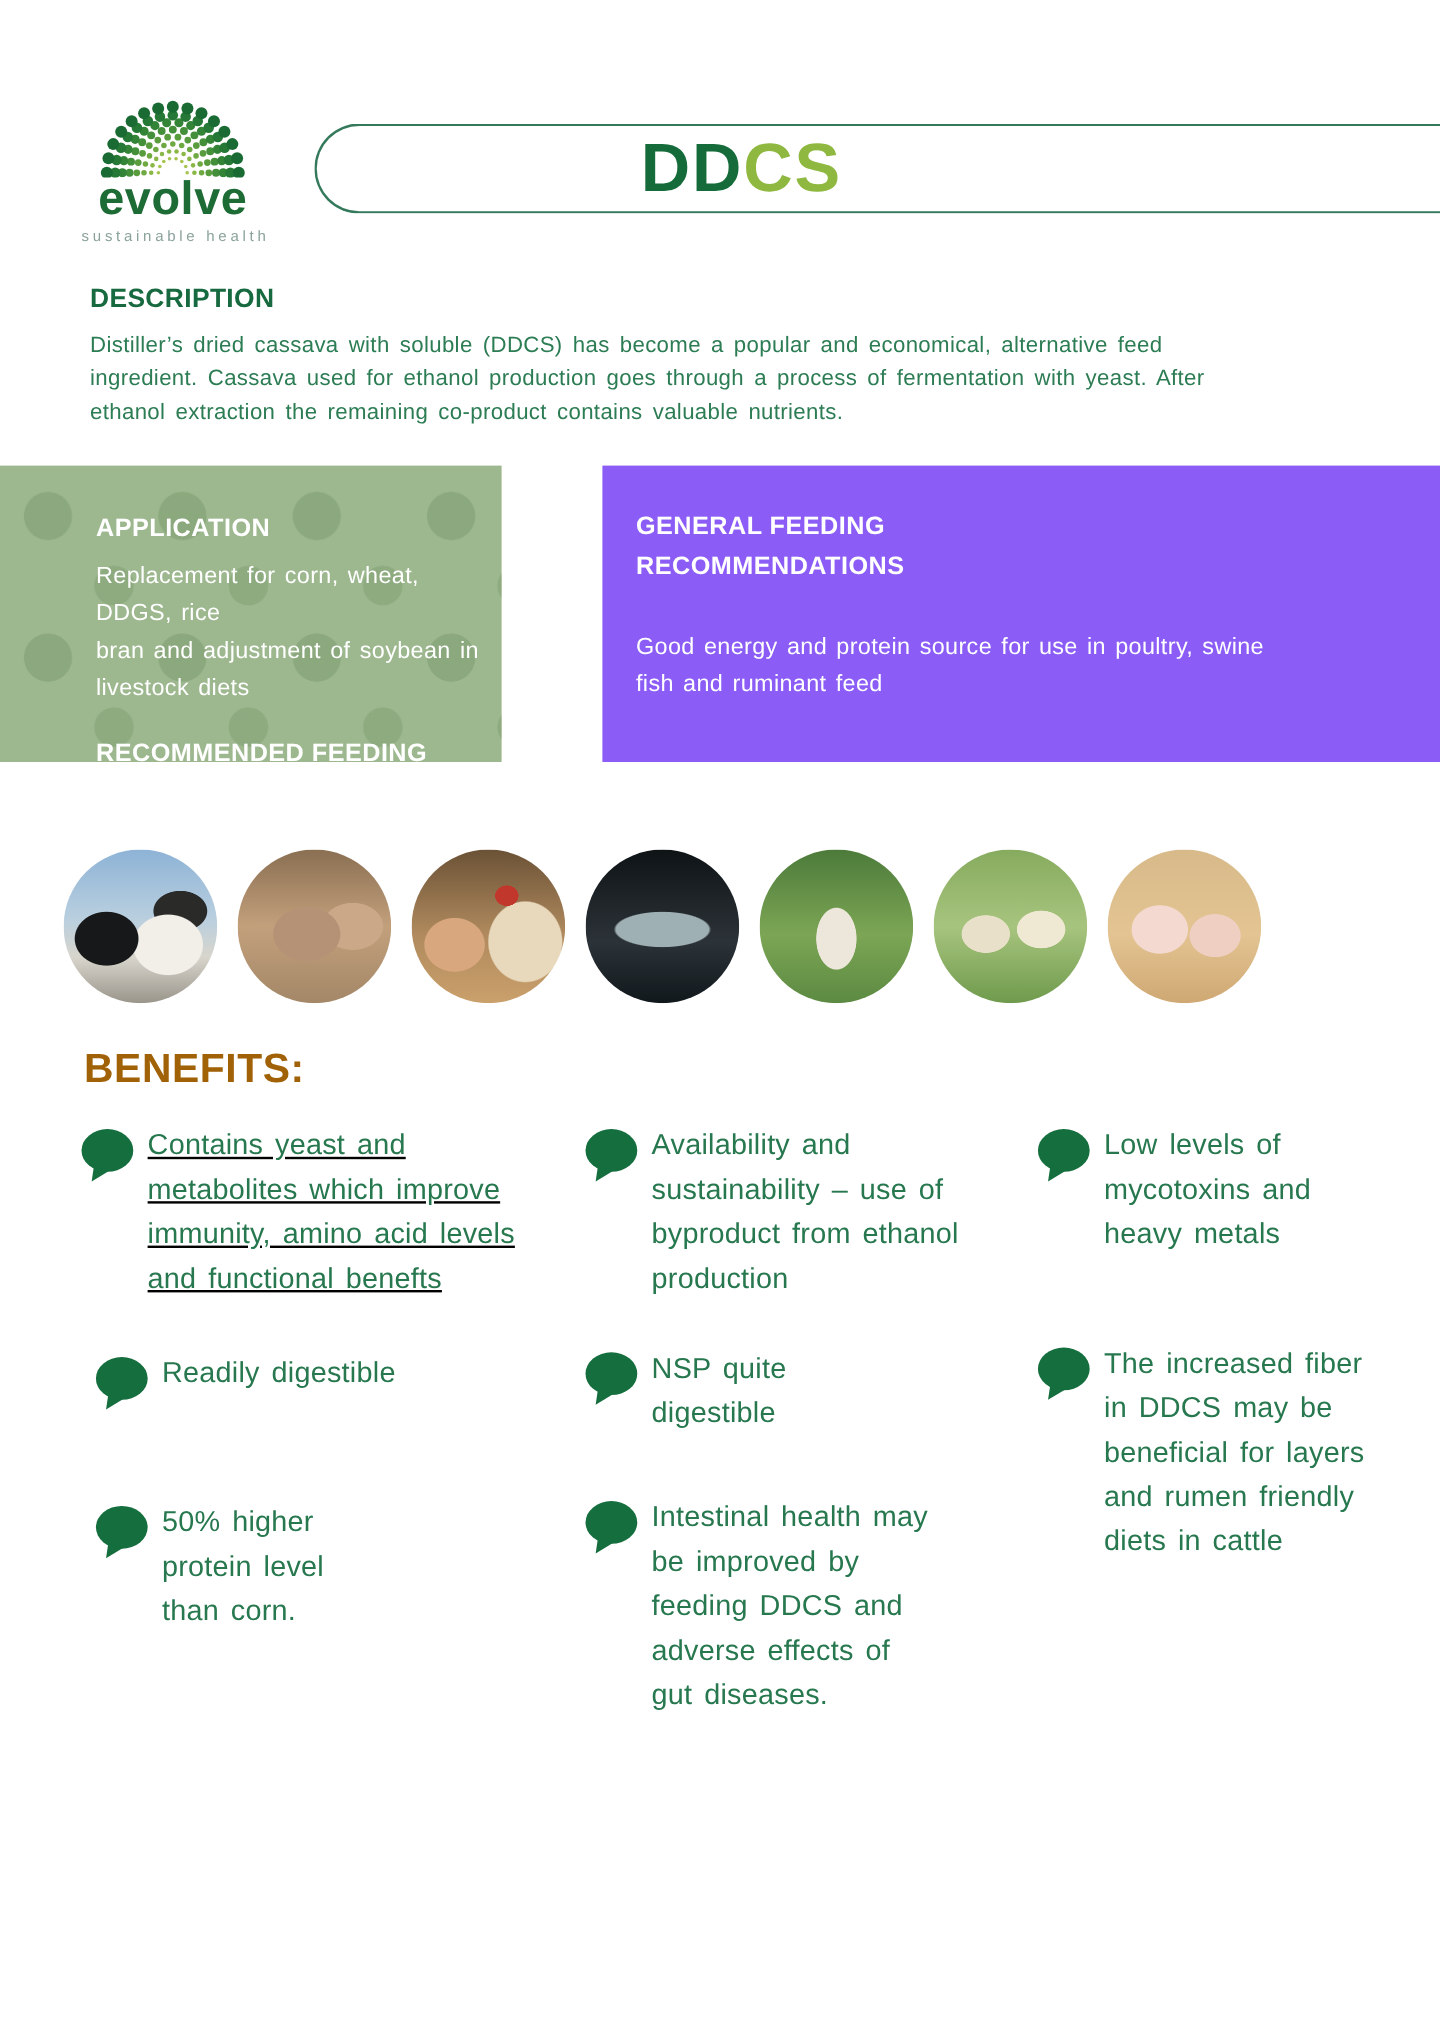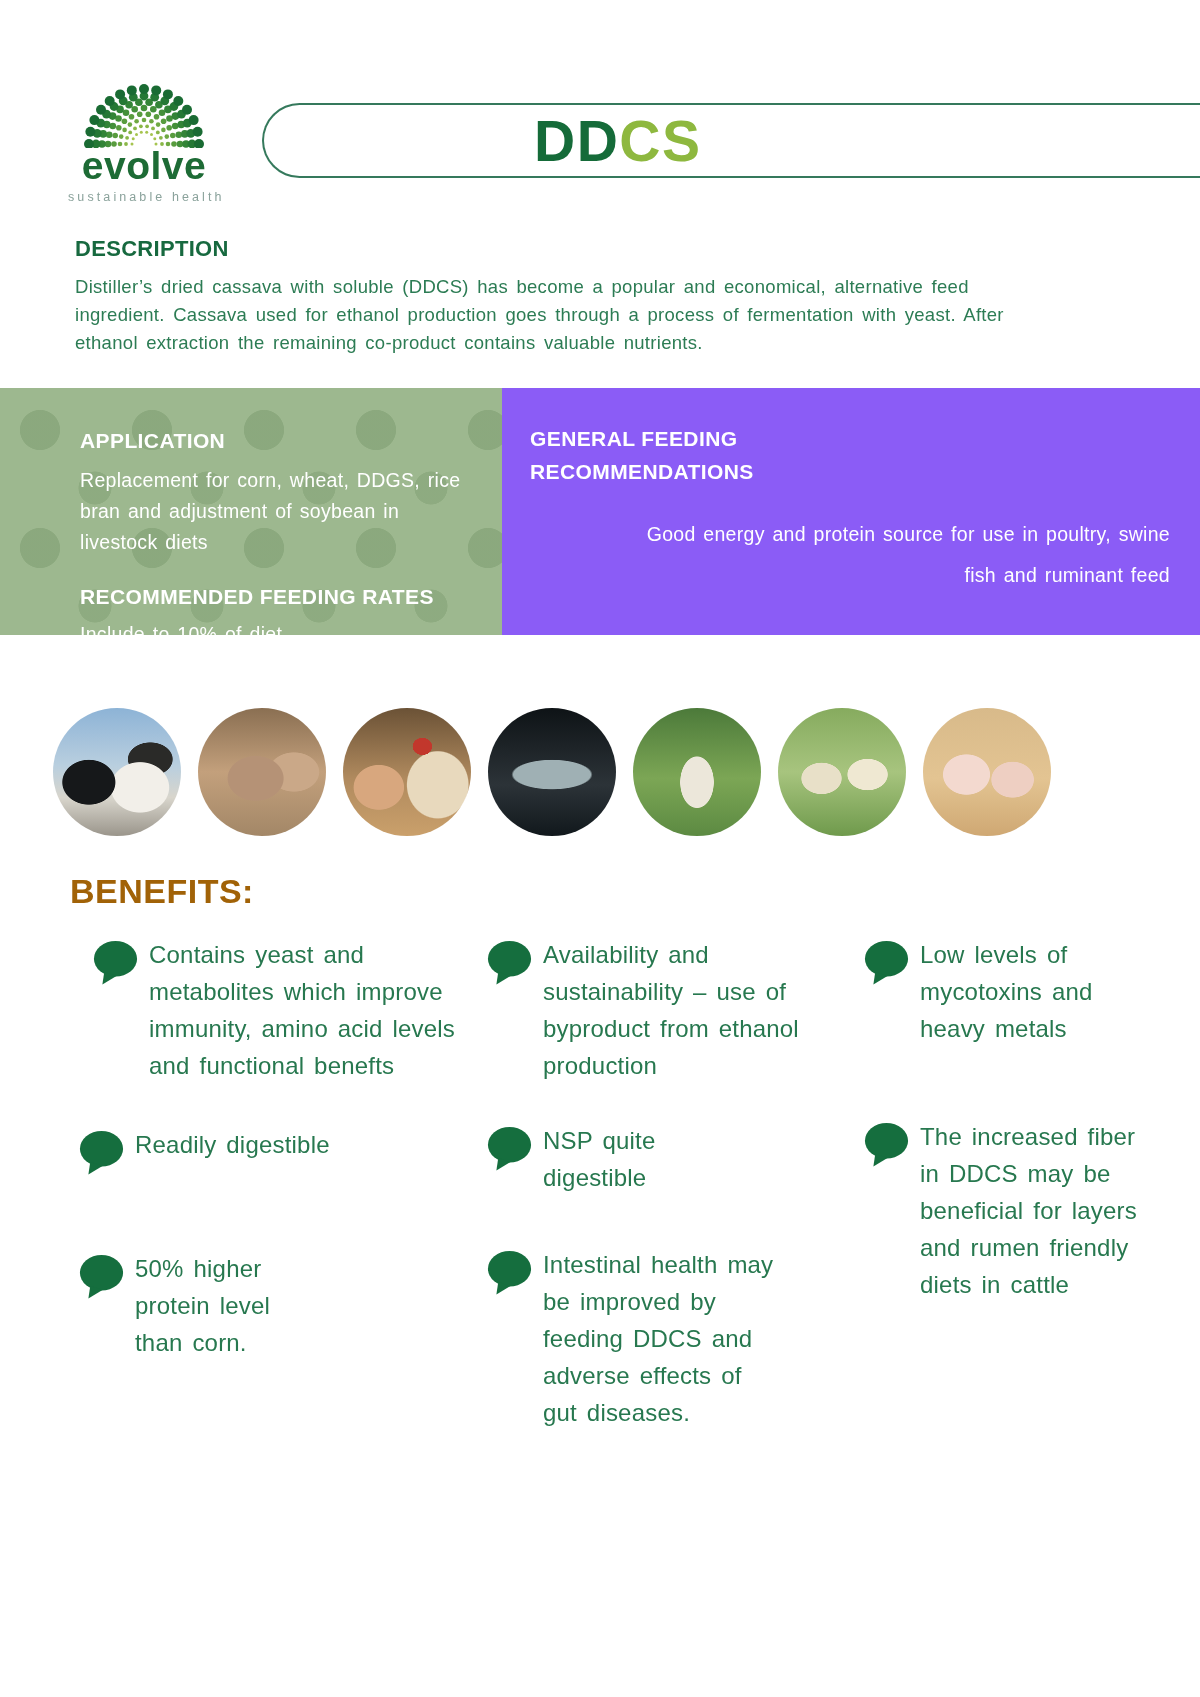--- a/index.html
+++ b/index.html
@@ -19,31 +19,31 @@
   .t-dark{color:#156b39;} .t-light{color:#8eb83f;}
 
   
   .desc{position:absolute;left:75px;top:236px;width:1060px;}
   .sec-head{font-size:22px;font-weight:800;color:#17693f;letter-spacing:.3px;}
   .desc-body{margin-top:11px;font-size:18.5px;line-height:28px;color:#2c7c54;
              letter-spacing:.3px;word-spacing:3px;white-space:pre-line;}
 
   
   .panels{position:absolute;left:0;top:388px;width:1200px;height:247px;}
-  .panel-light{position:absolute;left:0;top:0;width:502px;height:100%;box-sizing:border-box;
+  .panel-light{position:absolute;left:0;top:0;width:418px;height:100%;box-sizing:border-box;
                background-color:#9db88f;
                background-image:radial-gradient(34px 34px at 40px 42px, rgba(118,150,104,.45) 0 58%, transparent 60%),
                                 radial-gradient(28px 28px at 95px 100px, rgba(118,150,104,.38) 0 58%, transparent 60%);
                background-size:112px 118px;
                padding:36px 18px 0 80px;color:#ffffff;}
   .panel-dark{position:absolute;left:502px;top:0;right:0;height:100%;box-sizing:border-box;
               background:#8b5cf6;padding:34px 30px 0 28px;color:#ffffff;}
   .panel-head{font-size:21px;font-weight:800;letter-spacing:.4px;line-height:33px;white-space:pre-line;}
   .panel-body{margin-top:8px;font-size:19.5px;line-height:31px;letter-spacing:.3px;word-spacing:2px;white-space:pre-line;}
-  .panel-dark .panel-body{margin-top:26px;line-height:41px;text-align:right;}
+  .panel-dark .panel-body{margin-top:36px;line-height:31px;}
   .panel-sub{margin-top:22px;}
   .panel-sub-body{margin-top:6px;}
 
   
   .animals{position:absolute;left:53px;top:708px;display:flex;gap:17px;}
   .animal{width:128px;height:128px;border-radius:50%;flex:none;}
   .a-cattle{background:
       radial-gradient(45px 38px at 28% 58%, #16181a 0 58%, transparent 60%),
       radial-gradient(52px 45px at 68% 62%, #f2efe9 0 55%, transparent 57%),
       radial-gradient(40px 30px at 76% 40%, #2a2a28 0 55%, transparent 57%),
@@ -72,21 +72,21 @@
       radial-gradient(38px 32px at 70% 56%, #eecfc2 0 55%, transparent 57%),
       linear-gradient(180deg,#d8ba8a 0%,#e3c492 55%,#cfa873 100%);}
 
   
   .benefits-head{position:absolute;left:70px;top:872px;font-size:34px;font-weight:800;
                  color:#a16207;letter-spacing:.5px;}
   .benefit{position:absolute;display:flex;gap:10px;align-items:flex-start;}
   .benefit .bubble{flex:none;color:#156e3e;margin-top:2px;}
   .benefit-text{font-size:24px;line-height:37px;color:#27784f;white-space:pre-line;
                 letter-spacing:.2px;word-spacing:3px;margin-top:-2px;}
-  .b1{left:92px; top:938px;  width:400px;}
+  .b1{left:66px; top:938px;  width:400px;text-decoration:underline;}
   .b2{left:486px;top:938px;  width:360px;}
   .b3{left:863px;top:938px;  width:320px;}
   .b4{left:78px; top:1128px; width:400px;}
   .b5{left:486px;top:1124px; width:360px;}
   .b6{left:863px;top:1120px; width:330px;}
   .b7{left:78px; top:1252px; width:400px;}
   .b8{left:486px;top:1248px; width:360px;}
 </style>
 </head>
 <body>

